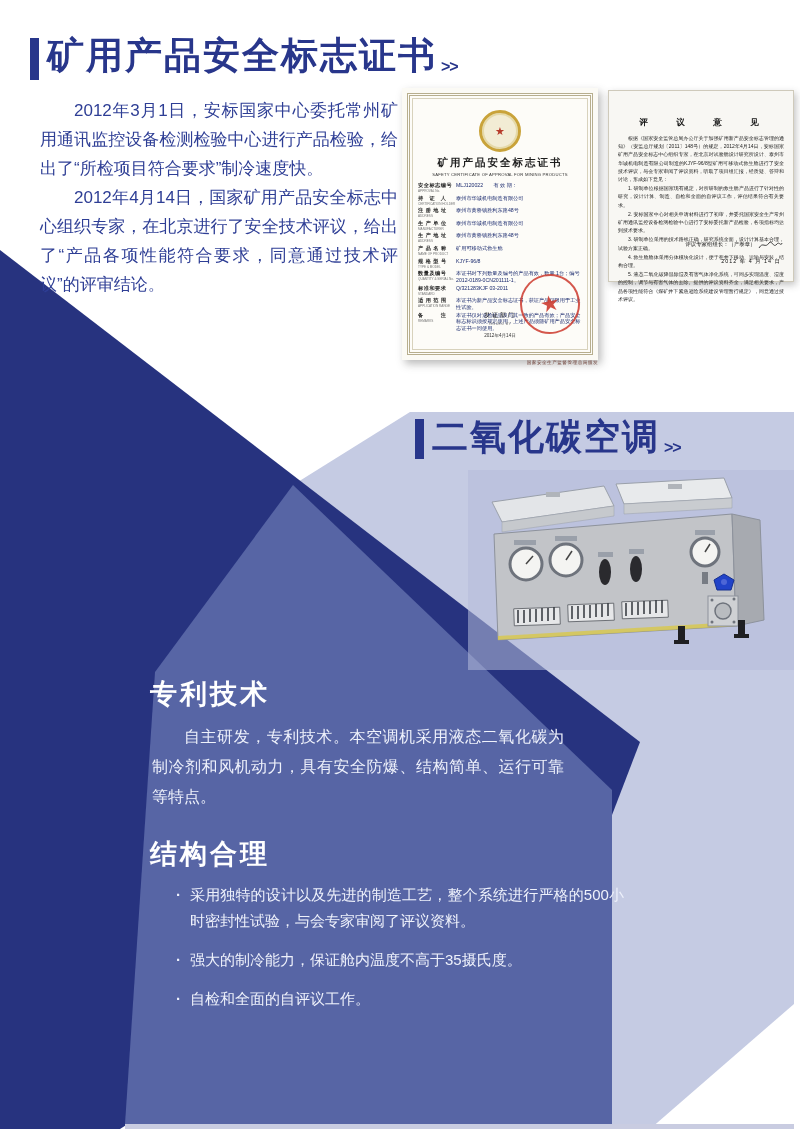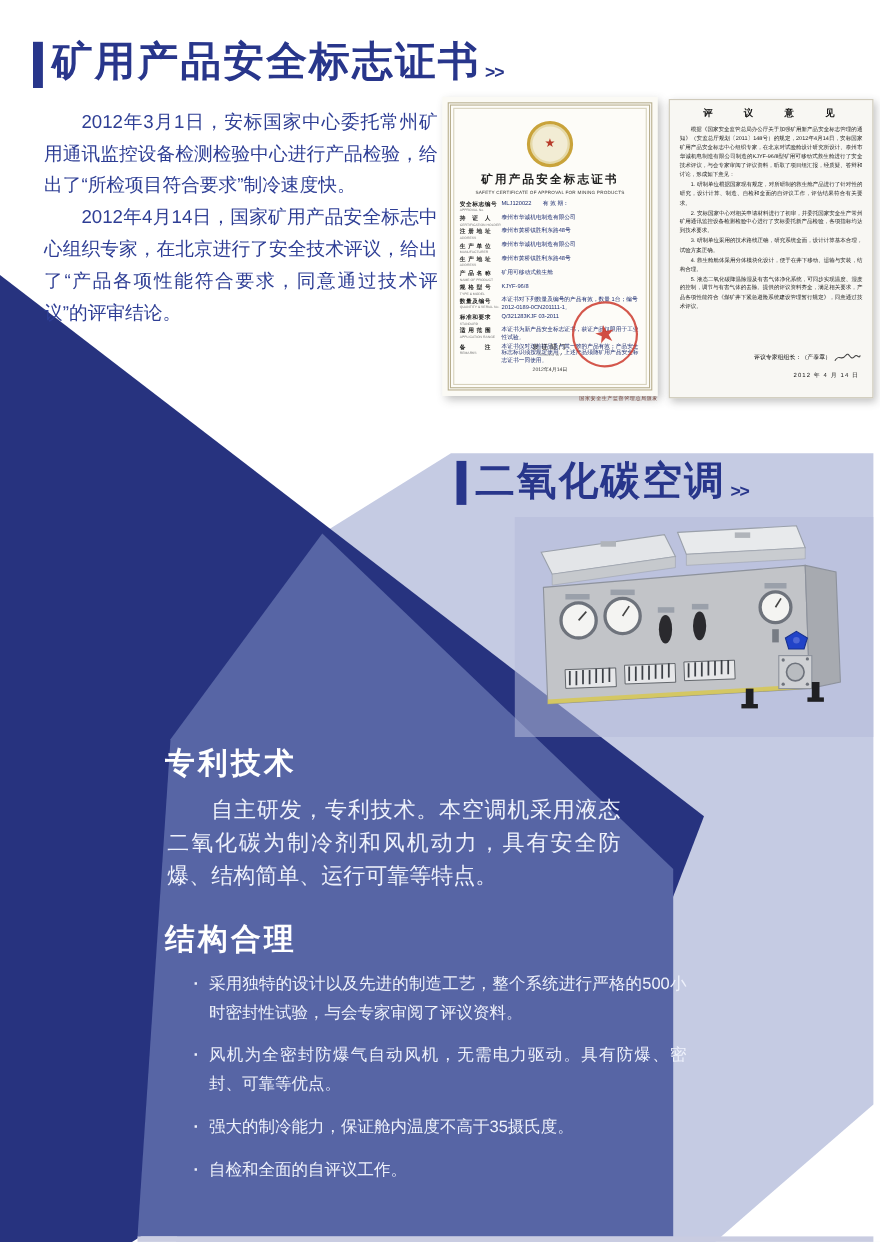--- a/index.html
+++ b/index.html
@@ -39,36 +39,36 @@
   .c1-issue{position:absolute;left:0;right:0;bottom:26px;text-align:center;font-size:6px;color:#222;letter-spacing:2px;}
   .c1-issue .en{font-size:3.4px;letter-spacing:.5px;color:#777;}
   .c1-date{position:absolute;left:0;right:0;bottom:14px;text-align:center;font-size:4.6px;color:#333;}
   .seal{position:absolute;right:10px;bottom:18px;width:56px;height:56px;border-radius:50%;
         border:2.5px solid rgba(204,58,46,.85);display:flex;align-items:center;justify-content:center;
         transform:rotate(-12deg);}
   .seal span{color:rgba(204,58,46,.9);font-size:22px;line-height:1;}
   .cert1-caption{width:196px;text-align:right;font-size:4.6px;color:#6b3b32;letter-spacing:.5px;}
 
   
-  .cert2{width:186px;height:272px;background:#f8f7f3;box-shadow:2px 3px 7px rgba(60,60,60,.3);
-         box-sizing:border-box;padding:4px 9px;position:relative;border:1px solid #cfcabb;}
+  .cert2{width:186px;height:192px;background:#f8f7f3;box-shadow:2px 3px 7px rgba(60,60,60,.3);
+         box-sizing:border-box;padding:24px 9px;position:relative;border:1px solid #cfcabb;}
   .c2-head{text-align:center;font-size:8.5px;font-weight:700;letter-spacing:10px;color:#111;margin:2px 0 5px 6px;}
   .c2-body{font-size:5.0px;line-height:8.2px;color:#1c1c1c;text-align:justify;}
   .c2-body p{margin:0 0 1px 0;text-indent:2em;}
   .c2-sign{position:absolute;right:10px;bottom:30px;font-size:5.4px;color:#111;}
   .c2-sign svg{vertical-align:middle;}
   .c2-date{position:absolute;right:12px;bottom:16px;font-size:5.4px;color:#111;letter-spacing:1px;}
 
   
   .co2 .tbar{height:40px;background:#28368b;}
   .co2 .ttext{font-size:36px;}
 
   
   .p-head{font-size:27px;font-weight:700;color:#ffffff;letter-spacing:3px;}
-  .p-body{width:412px;font-size:20px;line-height:30px;color:#eef1fb;text-align:justify;}
+  .p-body{width:412px;font-size:16px;line-height:30px;color:#eef1fb;text-align:justify;}
   .p-body p{margin:0;text-indent:2em;}
   .feat{width:448px;}
   .feat ul{margin:0;padding:0;list-style:none;}
   .feat li{position:relative;padding-left:14px;font-size:15px;line-height:26px;color:#eef1fb;
            margin-bottom:13px;text-align:justify;}
   .feat li::before{content:"·";position:absolute;left:0;top:0;font-weight:700;color:#eef1fb;}
 </style>
 </head>
 <body>
 
@@ -291,19 +291,18 @@
 
   <div class="abs p-head" style="left:150px;top:676px;">专利技术</div>
   <div class="abs p-body" style="left:152px;top:722px;">
     <p>自主研发，专利技术。本空调机采用液态二氧化碳为制冷剂和风机动力，具有安全防爆、结构简单、运行可靠等特点。</p>
   </div>
 
   <div class="abs p-head" style="left:150px;top:836px;">结构合理</div>
   <div class="abs feat" style="left:176px;top:882px;">
     <ul>
       <li>采用独特的设计以及先进的制造工艺，整个系统进行严格的500小时密封性试验，与会专家审阅了评议资料。</li>
-      <li>风机为全密封防爆气自动风机，无需电力驱动。具有防爆、密封、可靠等优点。</li>
       <li>强大的制冷能力，保证舱内温度不高于35摄氏度。</li>
       <li>自检和全面的自评议工作。</li>
     </ul>
   </div>
 
 </div>
 
 </body></html>

